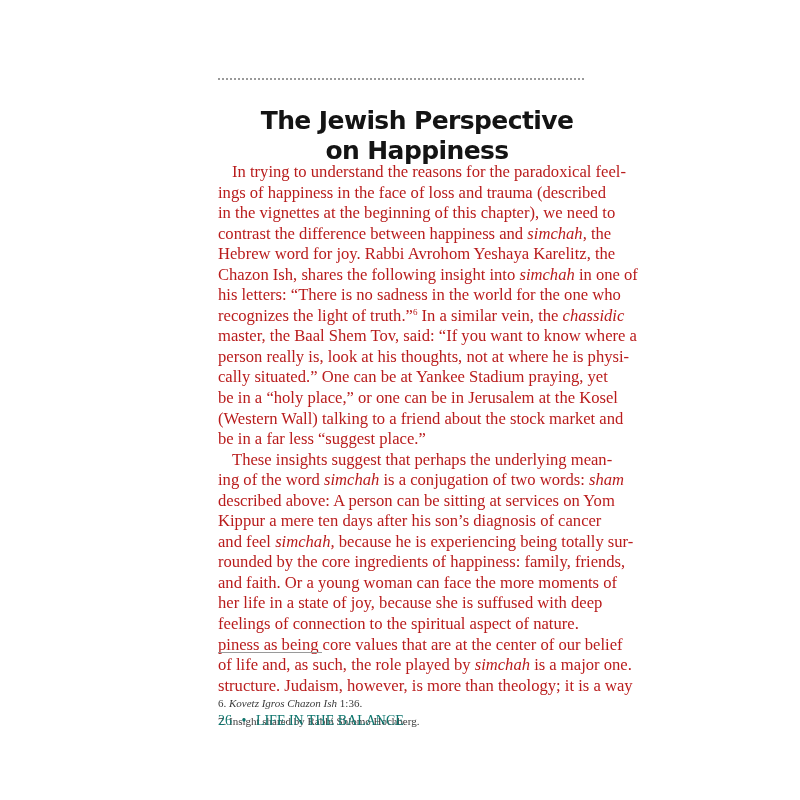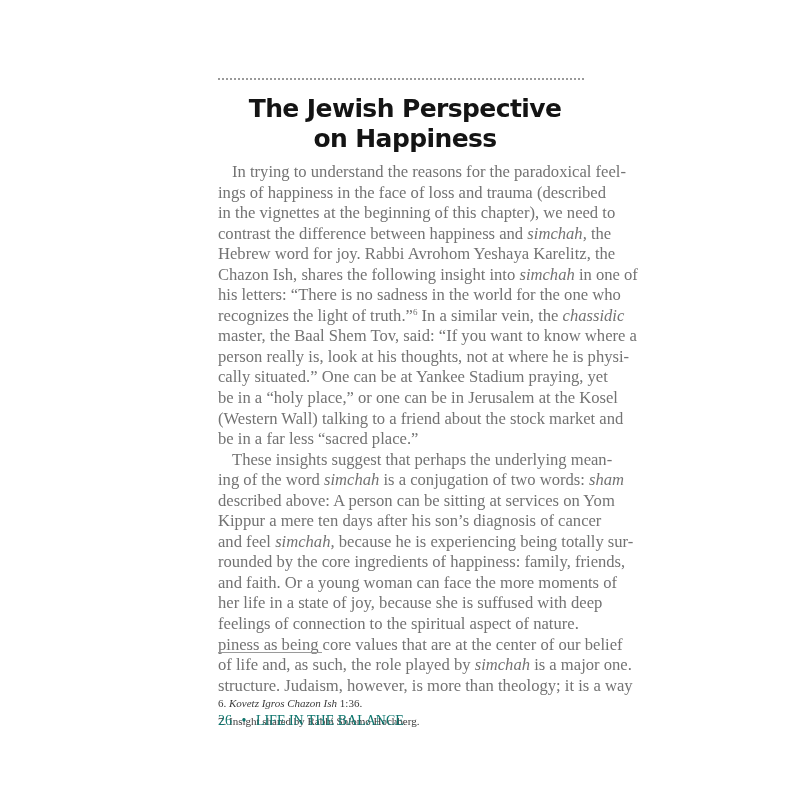--- a/index.html
+++ b/index.html
@@ -34,32 +34,32 @@
       left: 0;
       top: 90px;
       width: 366px;
       text-align: center;
       font-family: "DejaVu Sans", sans-serif;
       font-weight: bold;
       font-size: 25px;
       line-height: 30px;
       letter-spacing: -0.6px;
       color: #141414;
-      margin: 4px;
+      margin: 16px;
     }
     .chapter-title span { display: block; }
     .body-text {
       position: absolute;
       left: 0;
       top: 162px;
       width: 366px;
       font-family: "Liberation Serif", serif;
       font-size: 16.6px;
       line-height: 20.55px;
-      color: #737373;
+      color: #b91c1c;
       text-align: justify;
     }
     .body-text .line {
       display: block;
       text-align: justify;
       text-align-last: justify;
       white-space: nowrap;
       overflow: visible;
       height: 20.55px;
     }
@@ -125,21 +125,21 @@
         <span class="line"><span>contrast the difference between happiness and </span><em>simchah,</em><span> the</span></span>
         <span class="line"><span>Hebrew word for joy. Rabbi Avrohom Yeshaya Karelitz, the</span></span>
         <span class="line"><span>Chazon Ish, shares the following insight into </span><em>simchah</em><span> in one of</span></span>
         <span class="line"><span>his letters: “There is no sadness in the world for the one who</span></span>
         <span class="line"><span>recognizes the light of truth.”</span><sup>6</sup><span> In a similar vein, the </span><em>chassidic</em></span>
         <span class="line"><span>master, the Baal Shem Tov, said: “If you want to know where a</span></span>
         <span class="line"><span>person really is, look at his thoughts, not at where he is physi-</span></span>
         <span class="line"><span>cally situated.” One can be at Yankee Stadium praying, yet</span></span>
         <span class="line"><span>be in a “holy place,” or one can be in Jerusalem at the Kosel</span></span>
         <span class="line"><span>(Western Wall) talking to a friend about the stock market and</span></span>
-        <span class="line last"><span>be in a far less “sacred place.”</span></span>
+        <span class="line last"><span>be in a far less “suggest place.”</span></span>
       </div>
       <div>
         <span class="line indent"><span>These insights suggest that perhaps the underlying mean-</span></span>
         <span class="line"><span>ing of the word </span><em>simchah</em><span> is a conjugation of two words: </span><em>sham</em></span>
         <span class="line"><span>described above: A person can be sitting at services on Yom</span></span>
         <span class="line"><span>Kippur a mere ten days after his son’s diagnosis of cancer</span></span>
         <span class="line"><span>and feel </span><em>simchah,</em><span> because he is experiencing being totally sur-</span></span>
         <span class="line"><span>rounded by the core ingredients of happiness: family, friends,</span></span>
         <span class="line"><span>and faith. Or a young woman can face the more moments of</span></span>
         <span class="line"><span>her life in a state of joy, because she is suffused with deep</span></span>

